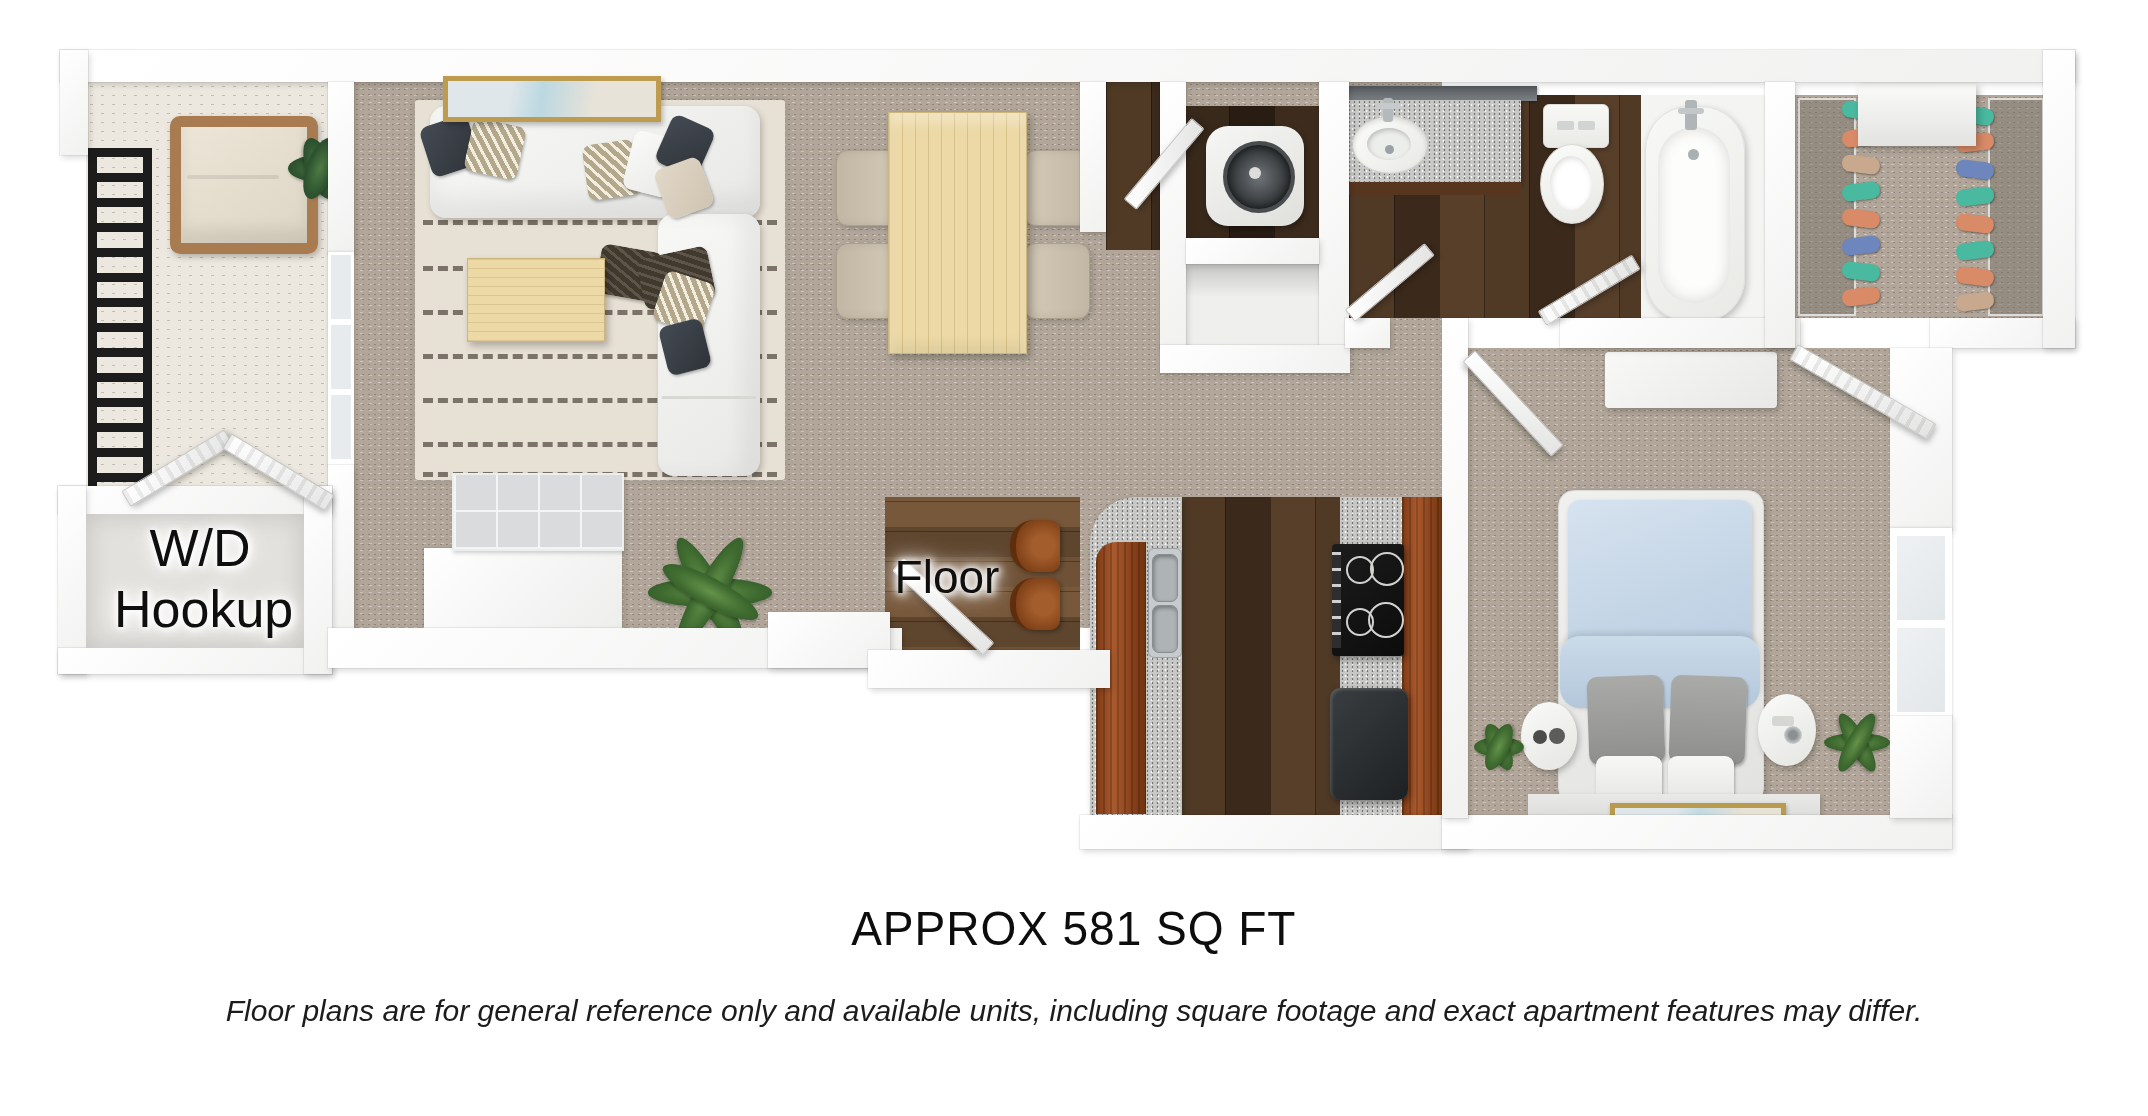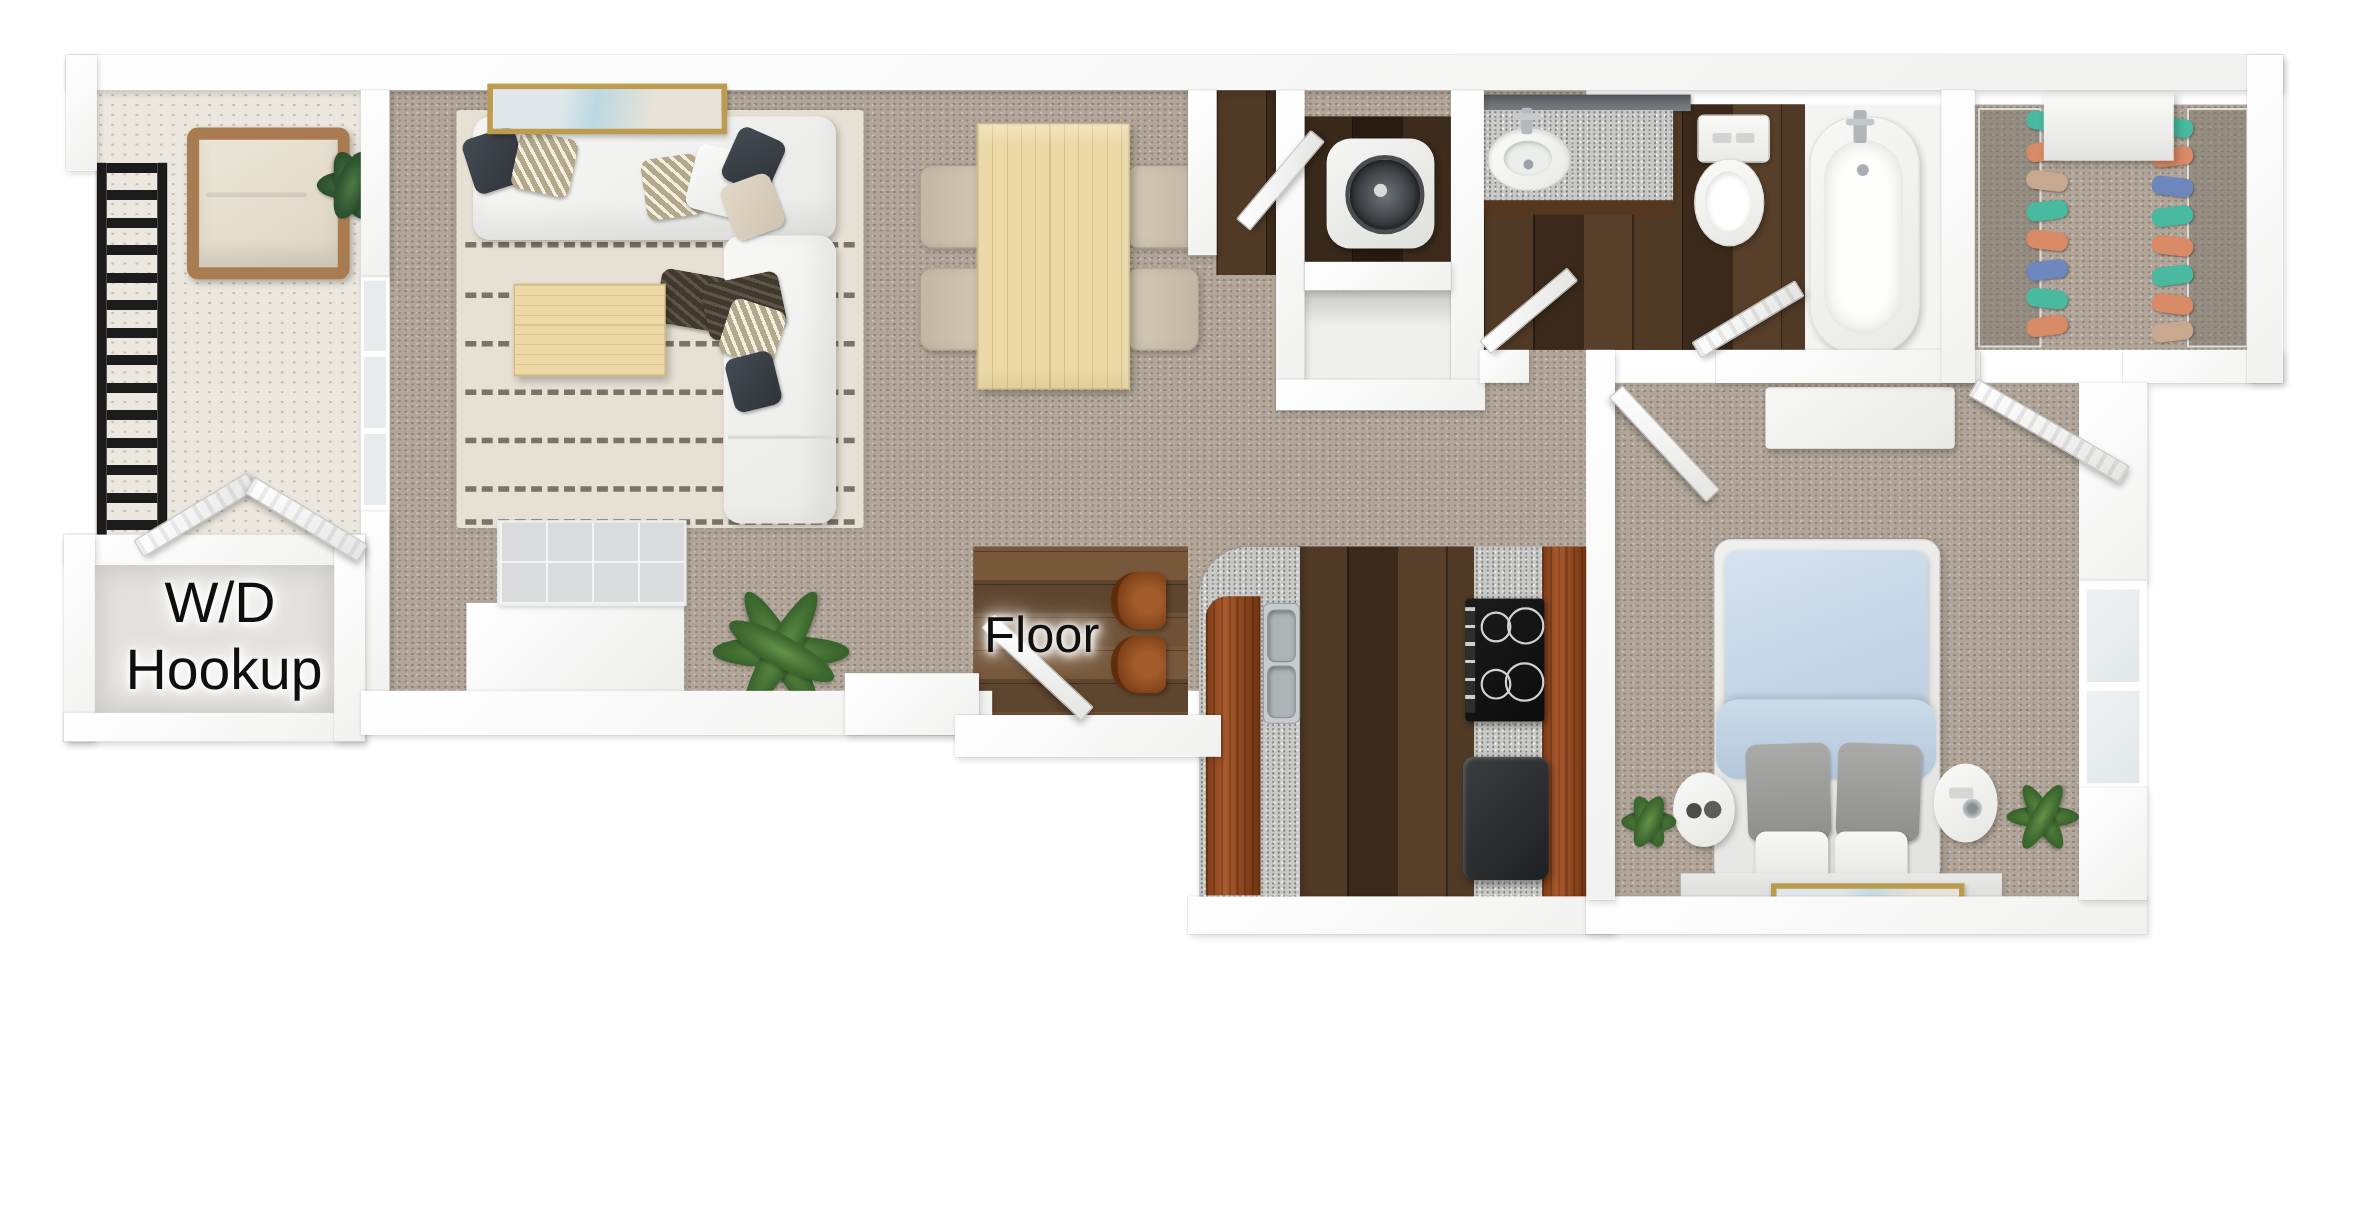--- a/index.html
+++ b/index.html
@@ -278,14 +278,16 @@
   <div class="door" style="left:1350px;top:308px;width:102px;height:14px;transform:rotate(-40deg);transform-origin:left center;"></div>
   <div class="door striped" style="left:1542px;top:310px;width:108px;height:15px;transform:rotate(-31deg);transform-origin:left center;"></div>
   <div class="door" style="left:1475px;top:350px;width:128px;height:15px;transform:rotate(47deg);transform-origin:left top;"></div>
   <div class="door striped" style="left:1798px;top:344px;width:158px;height:16px;transform:rotate(30deg);transform-origin:left top;"></div>
 
   <div class="abs" style="left:443px;top:76px;width:208px;height:36px;border:5px solid #bd9c4f;background:linear-gradient(100deg,#dfe7ea 0 30%,#bcd8e2 45%,#e8e3d8 70%);box-shadow:2px 3px 5px rgba(0,0,0,.25);"></div>
 
   <div class="abs glow" style="left:114px;top:518px;width:172px;font-size:52px;line-height:1.18;">W/D Hookup</div>
   <div class="abs glow" style="left:862px;top:550px;width:170px;font-size:46px;">Floor</div>
 
+  <div class="caption-title"><span>APPROX 581 SQ FT</span></div>
+  <div class="caption-disc">Floor plans are for general reference only and available units, including square footage and exact apartment features may differ.</div>
 
 </div>
 
 </body></html>

